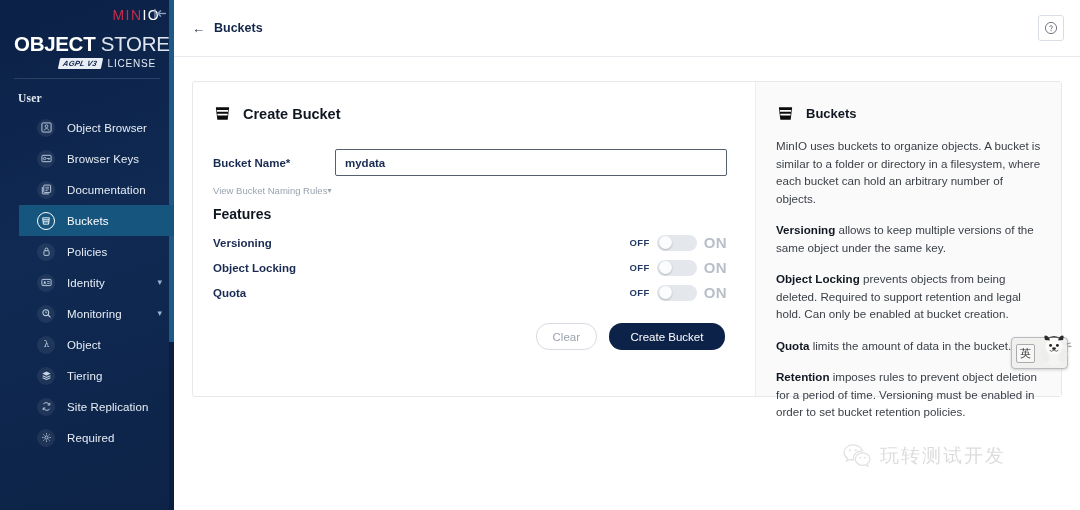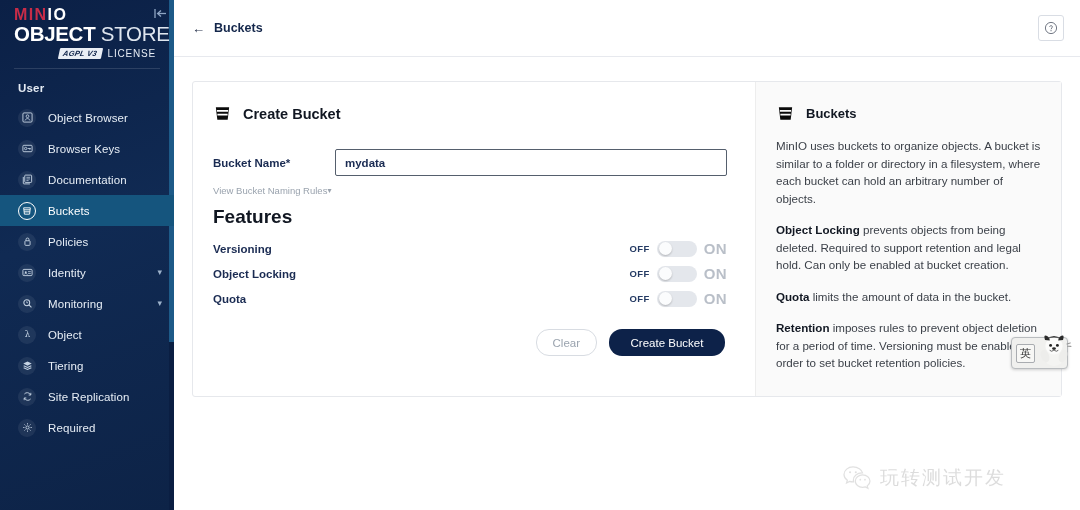--- a/index.html
+++ b/index.html
@@ -24,28 +24,29 @@
     position: absolute; top: 0; right: 0; width: 5px; height: 510px;
     background: #0a1e42;
   }
   .sb-scroll-thumb {
     position: absolute; top: 0; right: 0; width: 5px; height: 342px;
     background: #1d5a88;
   }
 
   .logo-wrap { padding: 9px 14px 0 14px; position: relative; }
   .logo-minio {
-    font-size: 16px; font-weight: bold; letter-spacing: 1.4px;
+    font-size: 14px; font-weight: normal; letter-spacing: 1.4px;
     line-height: 12px;
+    text-align: right;
   }
   .logo-minio .m { color: #c72c48; }
   .logo-minio .i { color: #ffffff; }
   .logo-obj {
     font-size: 20.5px; line-height: 24px; letter-spacing: -0.3px;
-    white-space: nowrap; margin-top: 1px;
+    white-space: nowrap; margin-top: 11px;
   }
   .logo-obj .b { color: #ffffff; font-weight: bold; }
   .logo-obj .t { color: #dfe6ef; font-weight: 300; }
   .logo-lic {
     display: flex; align-items: center; justify-content: flex-end;
     gap: 6px; margin-top: 2px; padding-right: 4px;
   }
   .agpl-badge {
     background: #e9eef5; color: #0b2046;
     font-size: 7.5px; font-weight: bold; font-style: italic;
@@ -60,28 +61,28 @@
     color: #8fa6c4; font-size: 11px; cursor: pointer; line-height: 1;
   }
 
   .sb-divider {
     height: 1px; background: rgba(255,255,255,.13);
     margin: 9px 14px 0 14px;
   }
 
   .sb-section-title {
     color: #e3eaf3; font-size: 11.5px; font-weight: bold;
-    padding: 13px 0 8px 18px; letter-spacing: .2px;
+    padding: 13px 0 8px 18px; letter-spacing: .2px; font-family: Liberation Serif, serif;
   }
   .sb-section-title.admin { padding-top: 13px; }
 
   .sb-item {
     display: flex; align-items: center; gap: 12px;
     height: 31px; padding-left: 18px; padding-right: 12px;
-    cursor: pointer; position: relative;
+    cursor: pointer; position: relative; margin-left: 19px;
   }
   .sb-item.active { background: #15557e; }
   .sb-item .lbl { color: #e7eef6; font-size: 11.5px; letter-spacing: .1px; }
   .sb-item.active .lbl { color: #ffffff; }
   .sb-ico {
     width: 18px; height: 18px; flex: 0 0 18px;
     border-radius: 50%;
     background: rgba(255,255,255,.07);
     display: flex; align-items: center; justify-content: center;
     color: #c6d4e4;
@@ -152,21 +153,21 @@
     font-family: "Liberation Sans", sans-serif; font-weight: bold;
     outline: none; background: #fff;
   }
   .naming-rules {
     margin-top: 9px; font-size: 9.5px; color: #9aa3ae;
     display: inline-flex; align-items: center; cursor: pointer;
   }
   .naming-rules .cv { font-size: 8px; }
 
   .features-title {
-    font-size: 19px; font-weight: bold; color: #111722;
+    font-size: 14px; font-weight: bold; color: #111722;
     margin-top: 8px; margin-bottom: 8px;
   }
 
   .feat-row {
     display: flex; align-items: center;
     height: 25px; margin-bottom: 0px;
   }
   .feat-name { font-size: 11.5px; font-weight: bold; color: #1a2b52; }
   .toggle-wrap {
     margin-left: auto; display: flex; align-items: center; gap: 7px;
@@ -233,21 +234,20 @@
     position: absolute; left: 22px; top: -8px;
     width: 40px; height: 40px;
   }
   .ime-dog svg { display: block; }
 
   .watermark {
     position: absolute; left: 842px; top: 443px;
     display: flex; align-items: center; gap: 8px;
     opacity: .30;
     pointer-events: none;
-    margin-top: 22px;
   }
   .wm-text {
     font-size: 19px; color: #8d8d8d; letter-spacing: 2px;
     font-family: "DejaVu Sans", sans-serif;
   }
   .wm-icon svg { display: block; }
 </style>
 </head>
 <body>
 
@@ -489,20 +489,23 @@
               <svg class="bucket-glyph" width="19" height="19" viewBox="0 0 20 20">
                 <path d="M3 3.3h14l-1.55 13.4H4.55L3 3.3z" fill="#0b0b0b"></path>
                 <path d="M4.15 7.2h11.7M4.6 11.2h10.8" stroke="#fafafa" stroke-width="1.9"></path>
               </svg>
             </span>
             <span class="help-title">Buckets</span>
           </div>
 
           <p class="help-p">
             <span>MinIO uses buckets to organize objects. A bucket is similar to a folder or directory in a filesystem, where each bucket can hold an arbitrary number of objects.</span>
+          </p>
+          <p class="help-p">
+            <b>Versioning</b><span> allows to keep multiple versions of the same object under the same key.</span>
           </p>
           <p class="help-p">
             <b>Object Locking</b><span> prevents objects from being deleted. Required to support retention and legal hold. Can only be enabled at bucket creation.</span>
           </p>
           <p class="help-p">
             <b>Quota</b><span> limits the amount of data in the bucket.</span>
           </p>
           <p class="help-p">
             <b>Retention</b><span> imposes rules to prevent object deletion for a period of time. Versioning must be enabled in order to set bucket retention policies.</span>
           </p>

